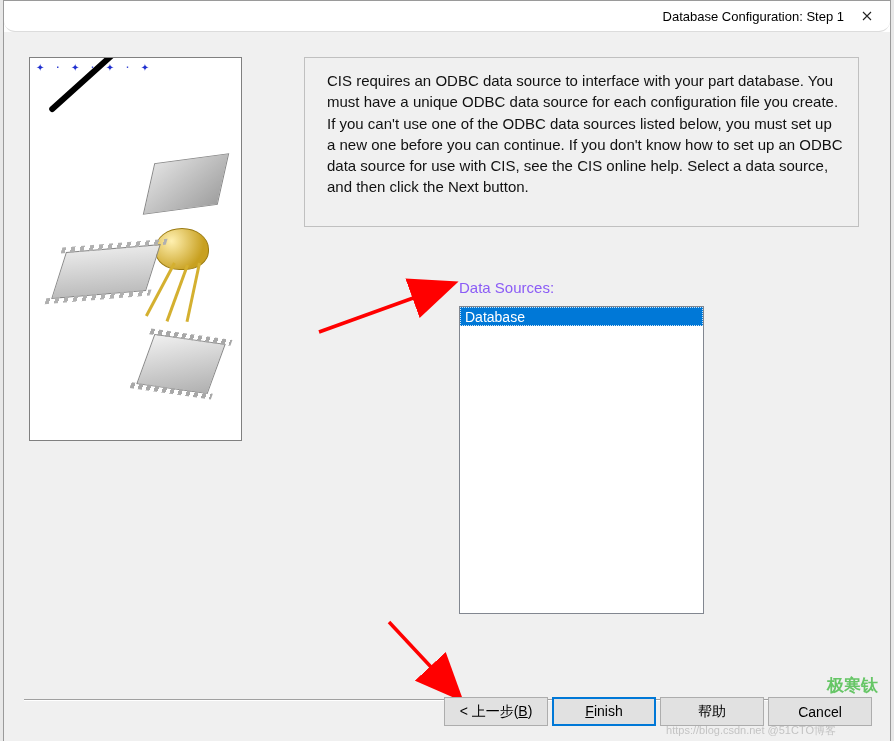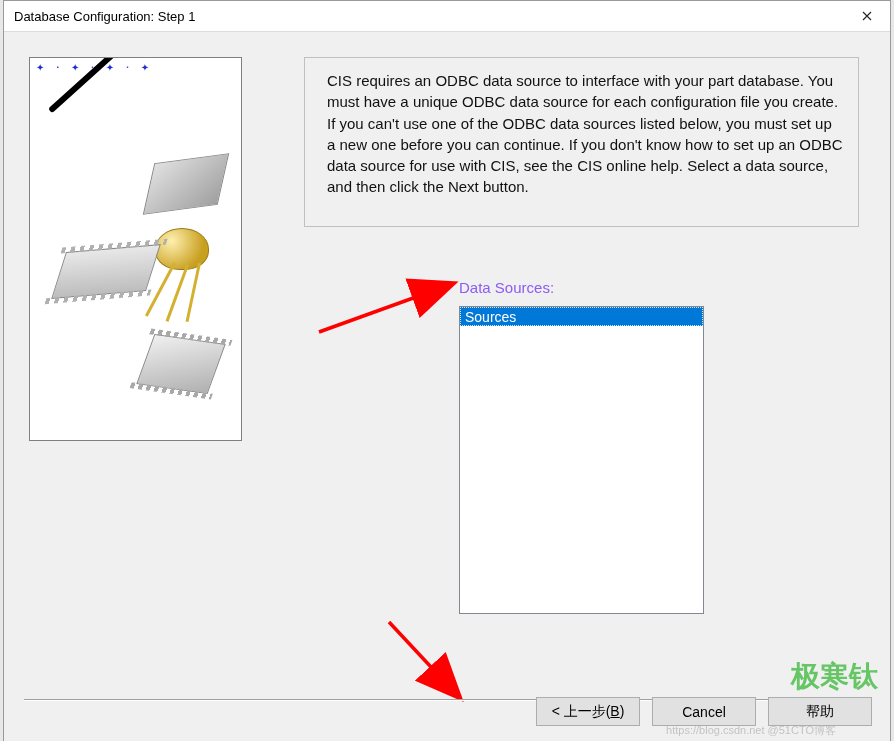--- a/index.html
+++ b/index.html
@@ -21,24 +21,25 @@
     background: #ffffff;
     border: 1px solid #9a9a9a;
     box-sizing: border-box;
   }
   .titlebar {
     height: 30px;
     background: #ffffff;
     border-bottom: 1px solid #dcdcdc;
     display: flex;
     align-items: center;
-    justify-content: space-between;
+    justify-content: flex-end;
     padding-left: 10px;
     font-size: 13px;
     color: #000;
+    border-radius: 11px;
   }
   .close-btn {
     width: 46px;
     height: 30px;
     display: flex;
     align-items: center;
     justify-content: center;
     cursor: default;
     font-size: 14px;
     color: #222;
@@ -109,21 +110,21 @@
     top: 667px;
     height: 0;
     border-top: 1px solid #a0a0a0;
     border-bottom: 1px solid #ffffff;
   }
   .button-row {
     position: absolute;
     bottom: 15px;
     right: 18px;
     display: flex;
-    gap: 12px;
+    gap: 4px;
     border-radius: 6px;
   }
   .btn {
     min-width: 104px;
     height: 29px;
     background: #e1e1e1;
     border: 1px solid #adadad;
     font-size: 14px;
     font-family: inherit;
     color: #000;
@@ -201,21 +202,21 @@
   .smd::before { top:-6px; }
   .smd::after { bottom:-6px; }
 
   
   .arrow-svg {
     position:absolute;
     pointer-events:none;
   }
   .watermark1 {
     position:absolute; right:12px; bottom:44px;
-    font-size:29px; color:#4fbf4f; font-weight:bold;
+    font-size:17px; color:#4fbf4f; font-weight:bold;
     opacity:0.85; font-family:Liberation Sans, sans-serif;
   }
   .watermark2 {
     position:absolute; right:14px; bottom:18px;
     font-size:20px; color:#6fae6f; opacity:0.7;
     font-family:"Microsoft YaHei",sans-serif;
   }
   .watermark3 {
     position:absolute; right:54px; bottom:3px;
     font-size:11px; color:#b8b8b8; opacity:0.8;
@@ -252,21 +253,21 @@
       </div>
     </div>
 
     <div class="instruction-box">
       <span>CIS requires an ODBC data source to interface with your part database. You must have a unique ODBC data source for each configuration file you create. If you can't use one of the ODBC data sources listed below, you must set up a new one before you can continue. If you don't know how to set up an ODBC data source for use with CIS, see the CIS online help.  Select a data source, and then click the Next button.</span>
     </div>
 
     <div class="ds-label">Data Sources:</div>
 
     <div class="listbox">
-      <div class="list-item">Sources</div>
+      <div class="list-item">Database</div>
     </div>
 
     <svg class="arrow-svg" style="left:310px; top:240px; width:160px; height:70px;">
       <defs>
           <marker id="ah1" markerWidth="14" markerHeight="12" refX="12" refY="6" orient="auto">
             <path d="M0 0 L14 6 L0 12 Z" fill="#ff0000"></path>
           </marker>
         </defs>
       <line x1="5" y1="60" x2="138" y2="12" stroke="#ff0000" stroke-width="3.5" marker-end="url(#ah1)"></line>
     </svg>
@@ -278,25 +279,28 @@
         </defs>
       <line x1="5" y1="5" x2="75" y2="80" stroke="#ff0000" stroke-width="3.5" marker-end="url(#ah2)"></line>
     </svg>
 
     <div class="etched-line"></div>
 
     <div class="button-row">
       <button class="btn">
         <span>&lt; 上一步(</span><span class="underline-letter">B</span><span>)</span>
       </button>
-      <button class="btn">
-        <span>Cancel</span>
+      <button class="btn primary">
+        <span class="underline-letter">F</span><span>inish</span>
       </button>
       <button class="btn">
         <span>帮助</span>
       </button>
+      <button class="btn">
+        <span>Cancel</span>
+      </button>
     </div>
 
     <div class="watermark1">极寒钛</div>
     <div class="watermark3">https://blog.csdn.net @51CTO博客</div>
 
   </div>
 </div>
 
 </body></html>

